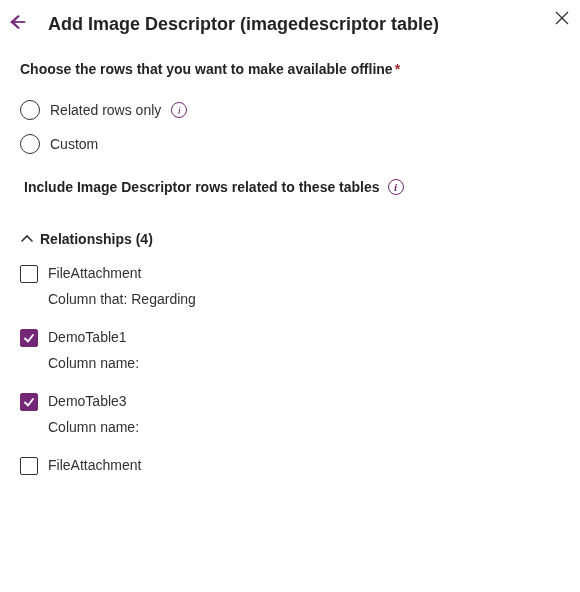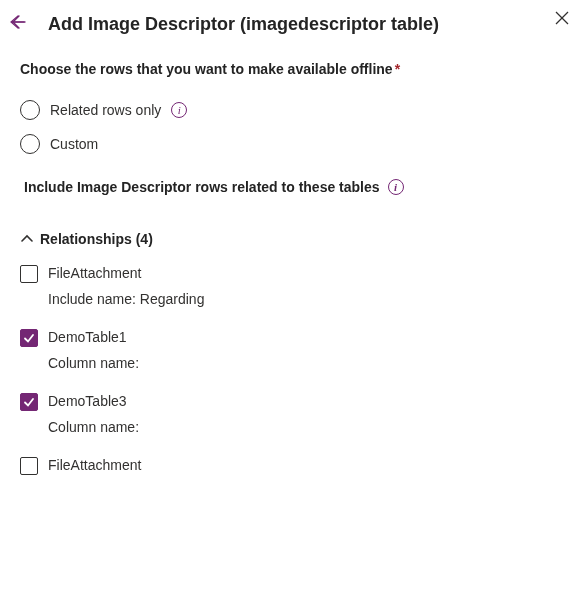--- a/index.html
+++ b/index.html
@@ -203,21 +203,21 @@
   </span>
   <span>Relationships (4)</span>
 </div>
 
 <div class="rel-list" id="rel-list">
     <div class="rel-item">
       <div class="rel-head">
         <div class="checkbox"></div>
         <span class="rel-name">FileAttachment</span>
       </div>
-      <div class="rel-sub">Include name: Regarding</div>
+      <div class="rel-sub">Column that: Regarding</div>
     </div>
     <div class="rel-item">
       <div class="rel-head">
         <div class="checkbox checked">
           <svg width="12" height="12" viewBox="0 0 12 12">
             <path d="M2 6.5 L5 9.5 L10 3" stroke="#fff" stroke-width="1.8" fill="none" stroke-linecap="round"></path>
           </svg>
         </div>
         <span class="rel-name">DemoTable1</span>
       </div>

